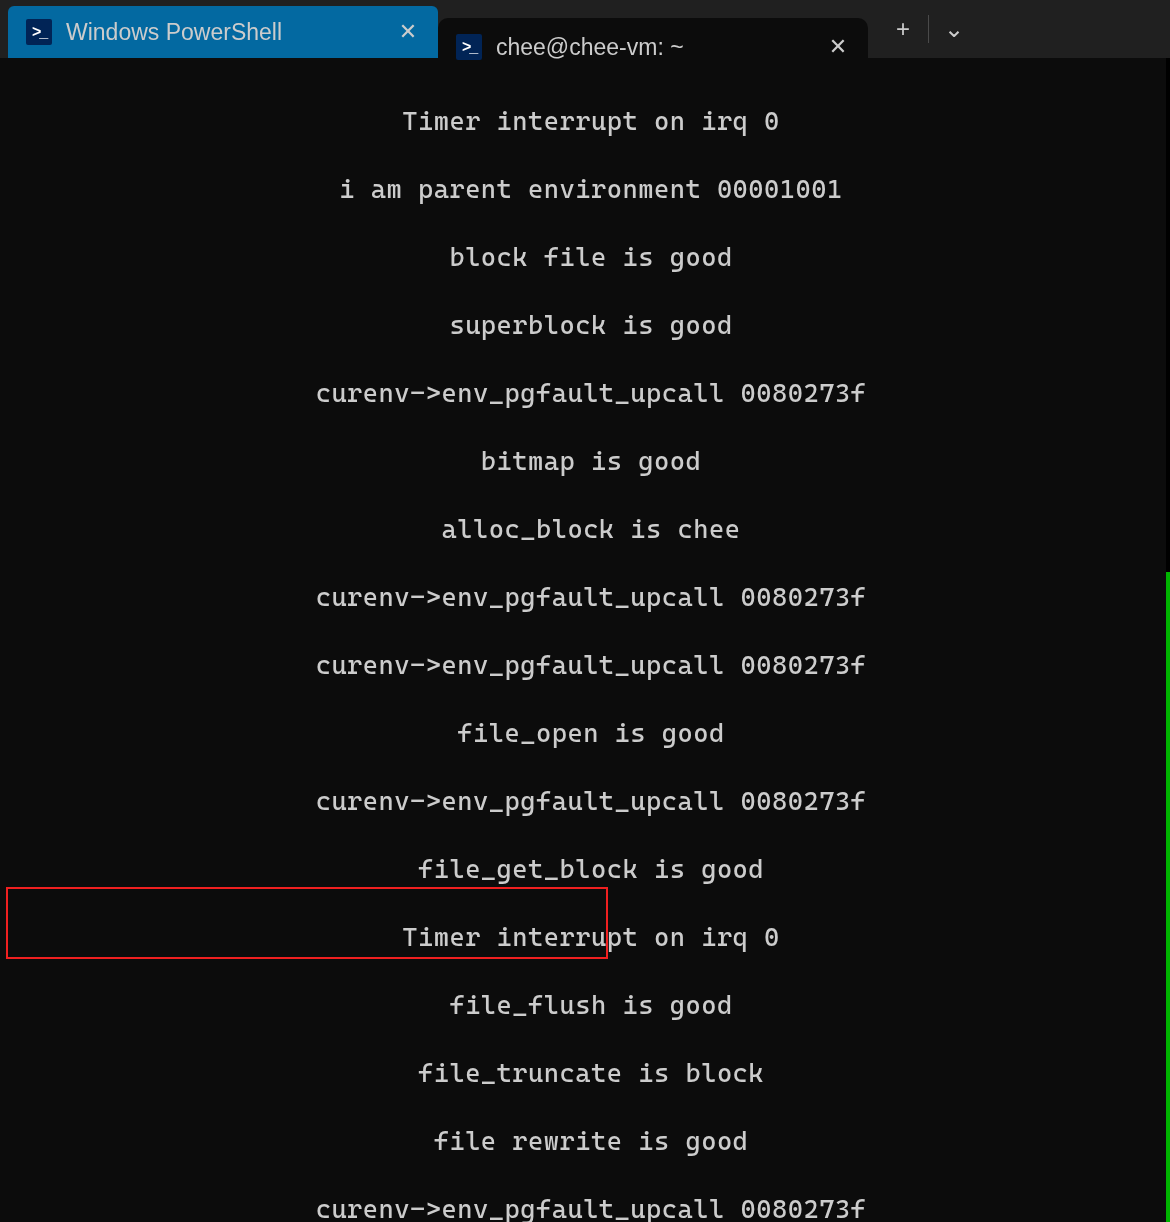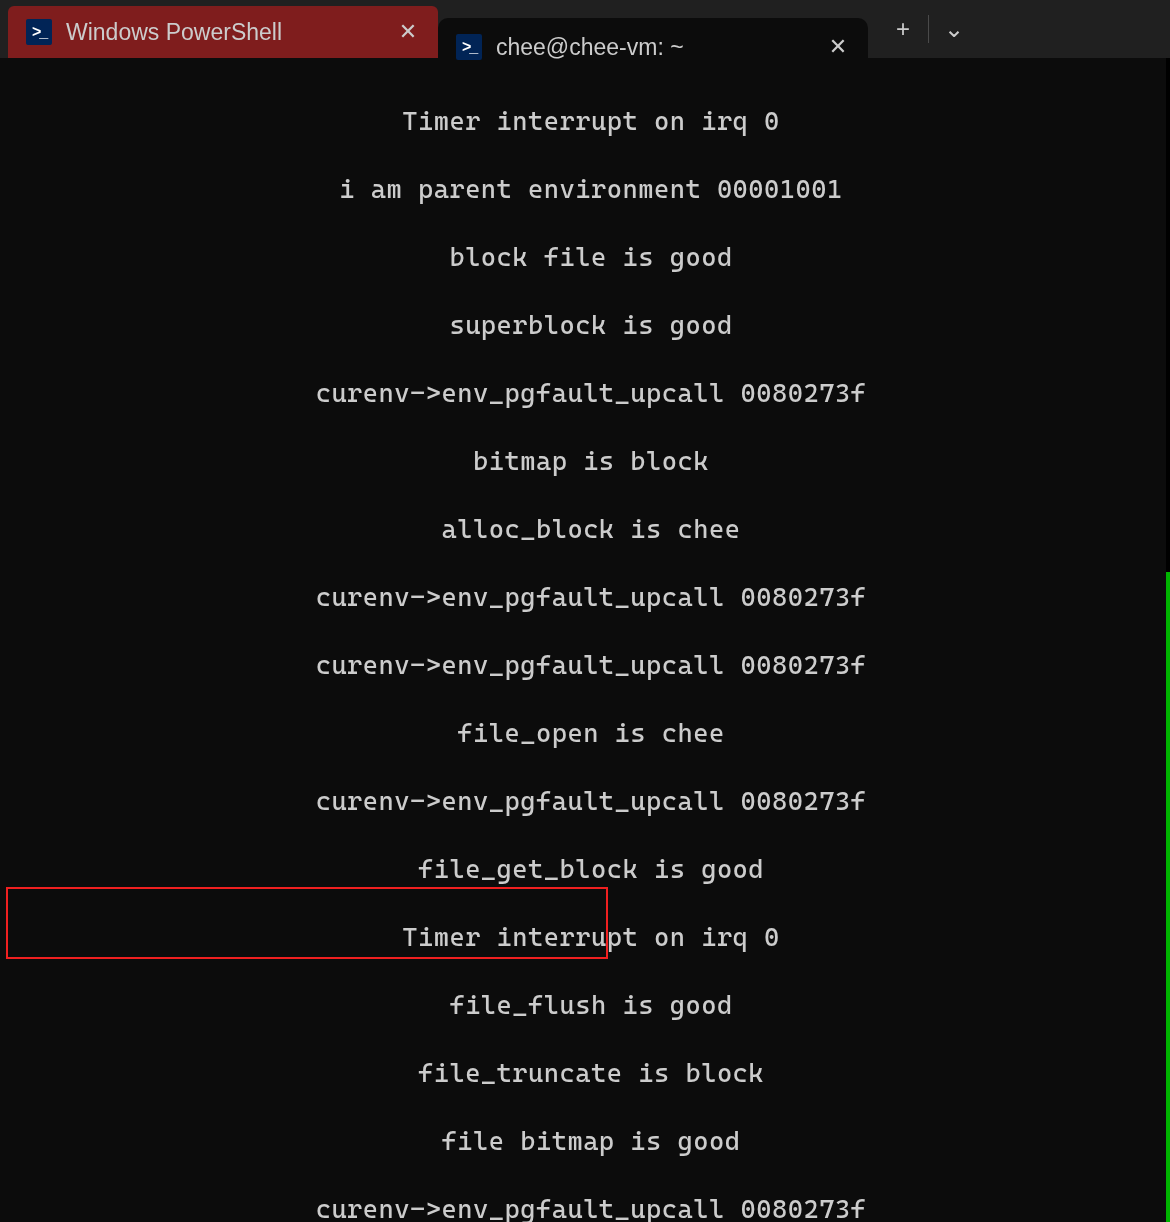--- a/index.html
+++ b/index.html
@@ -24,21 +24,21 @@
       align-items: center;
       padding: 0 18px 0 18px;
       gap: 14px;
       min-width: 0;
       position: relative;
       color: #cccccc;
       font-family: 'Segoe UI', sans-serif;
       font-size: 23px;
     }
     .tab.inactive {
-      background: #7f1d1d;
+      background: #0369a1;
       border-top-left-radius: 6px;
       border-top-right-radius: 6px;
       margin: 6px 0 0 8px;
       flex: 0 0 430px;
       height: 52px;
     }
     .tab.active {
       background: #0c0c0c;
       border-top-left-radius: 10px;
       border-top-right-radius: 10px;
@@ -114,31 +114,31 @@
   </div>
 </div>
 
 <div class="term-wrap">
   <div class="term">
 <span class="line">Timer interrupt on irq 0</span>
 <span class="line">i am parent environment 00001001</span>
 <span class="line">block file is good</span>
 <span class="line">superblock is good</span>
 <span class="line">curenv-&gt;env_pgfault_upcall 0080273f</span>
-<span class="line">bitmap is block</span>
+<span class="line">bitmap is good</span>
 <span class="line">alloc_block is chee</span>
 <span class="line">curenv-&gt;env_pgfault_upcall 0080273f</span>
 <span class="line">curenv-&gt;env_pgfault_upcall 0080273f</span>
-<span class="line">file_open is chee</span>
+<span class="line">file_open is good</span>
 <span class="line">curenv-&gt;env_pgfault_upcall 0080273f</span>
 <span class="line">file_get_block is good</span>
 <span class="line">Timer interrupt on irq 0</span>
 <span class="line">file_flush is good</span>
 <span class="line">file_truncate is block</span>
-<span class="line">file bitmap is good</span>
+<span class="line">file rewrite is good</span>
 <span class="line">curenv-&gt;env_pgfault_upcall 0080273f</span>
 
 
 
 
 
 
 
 
 

